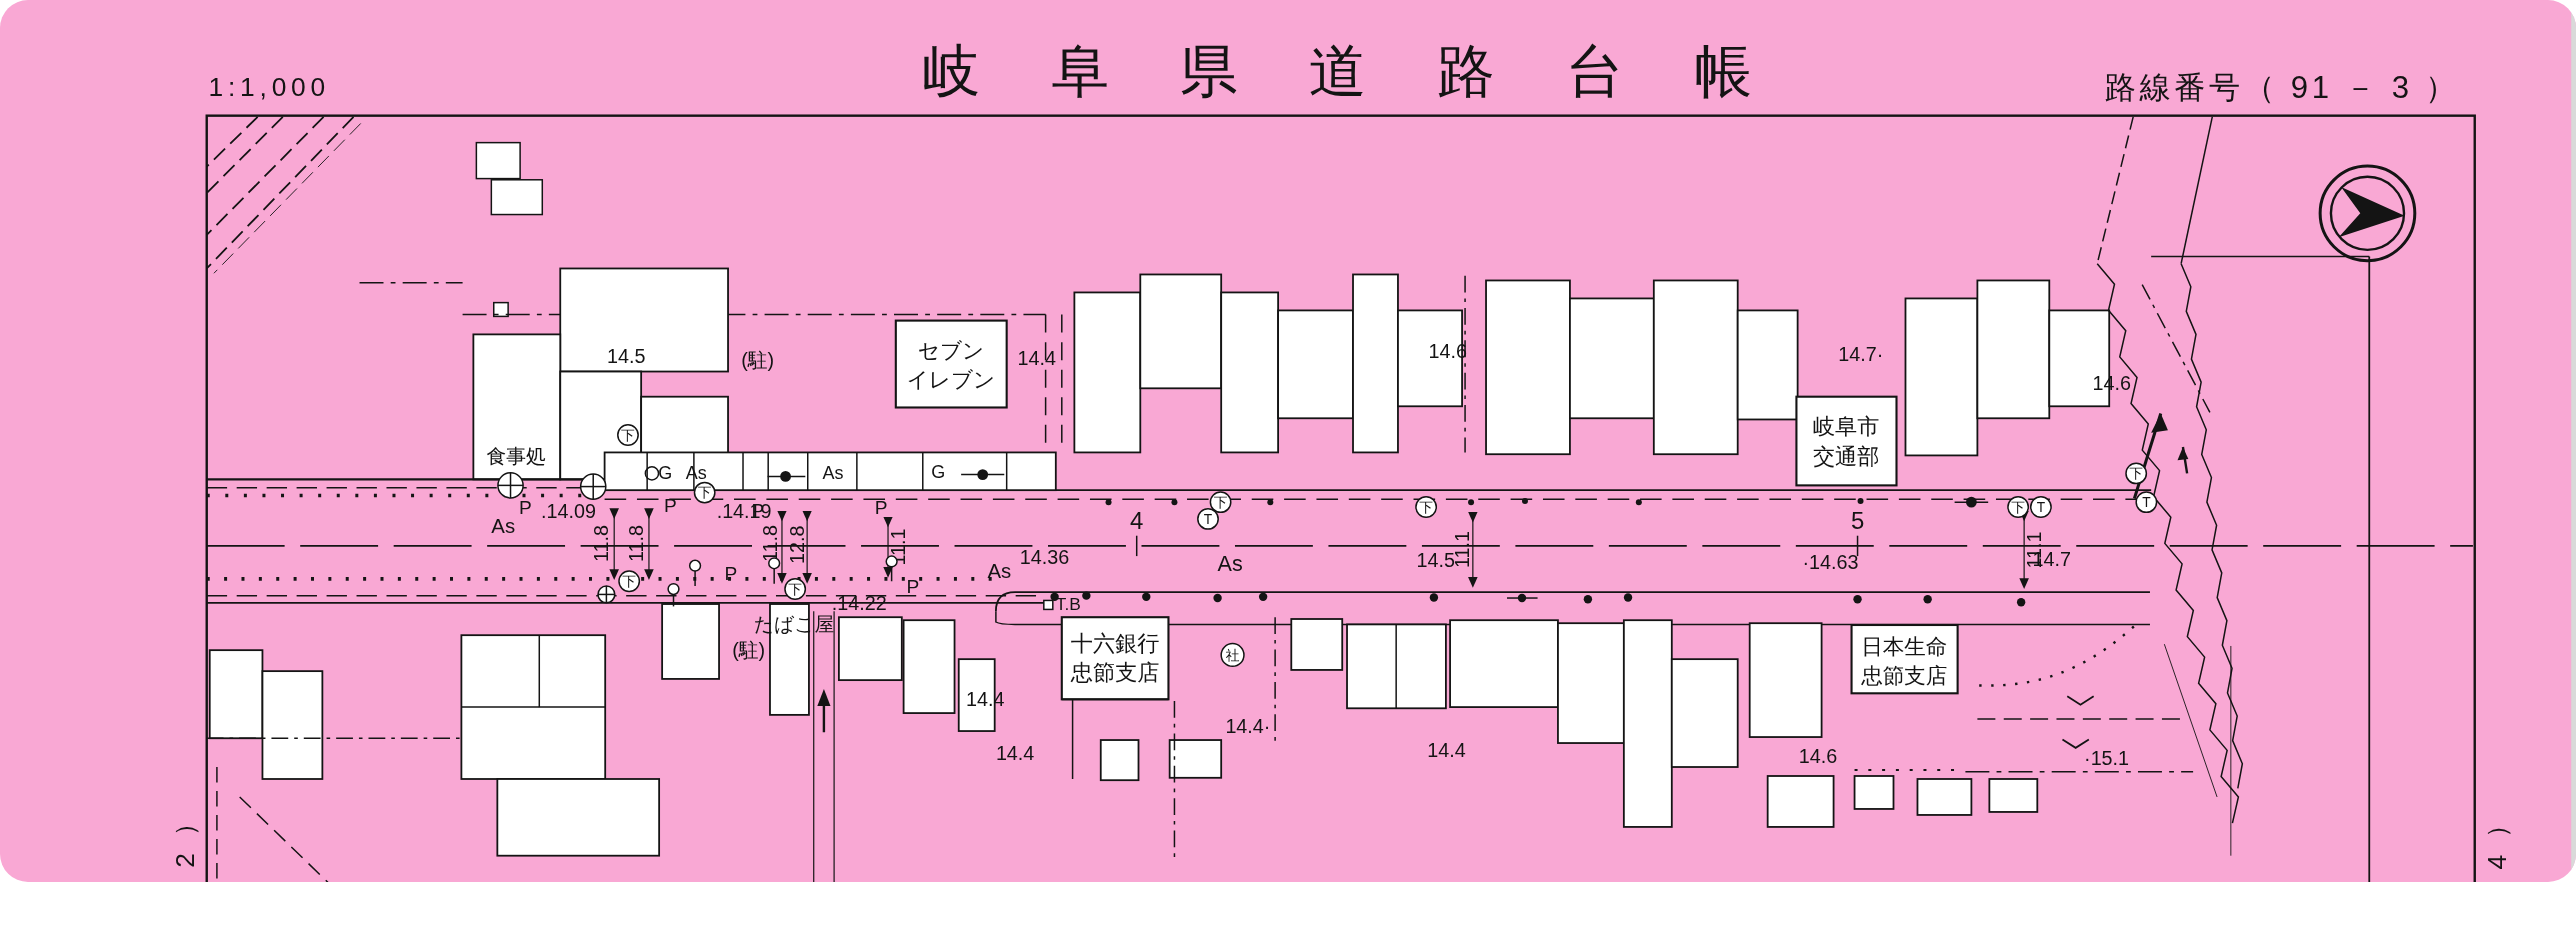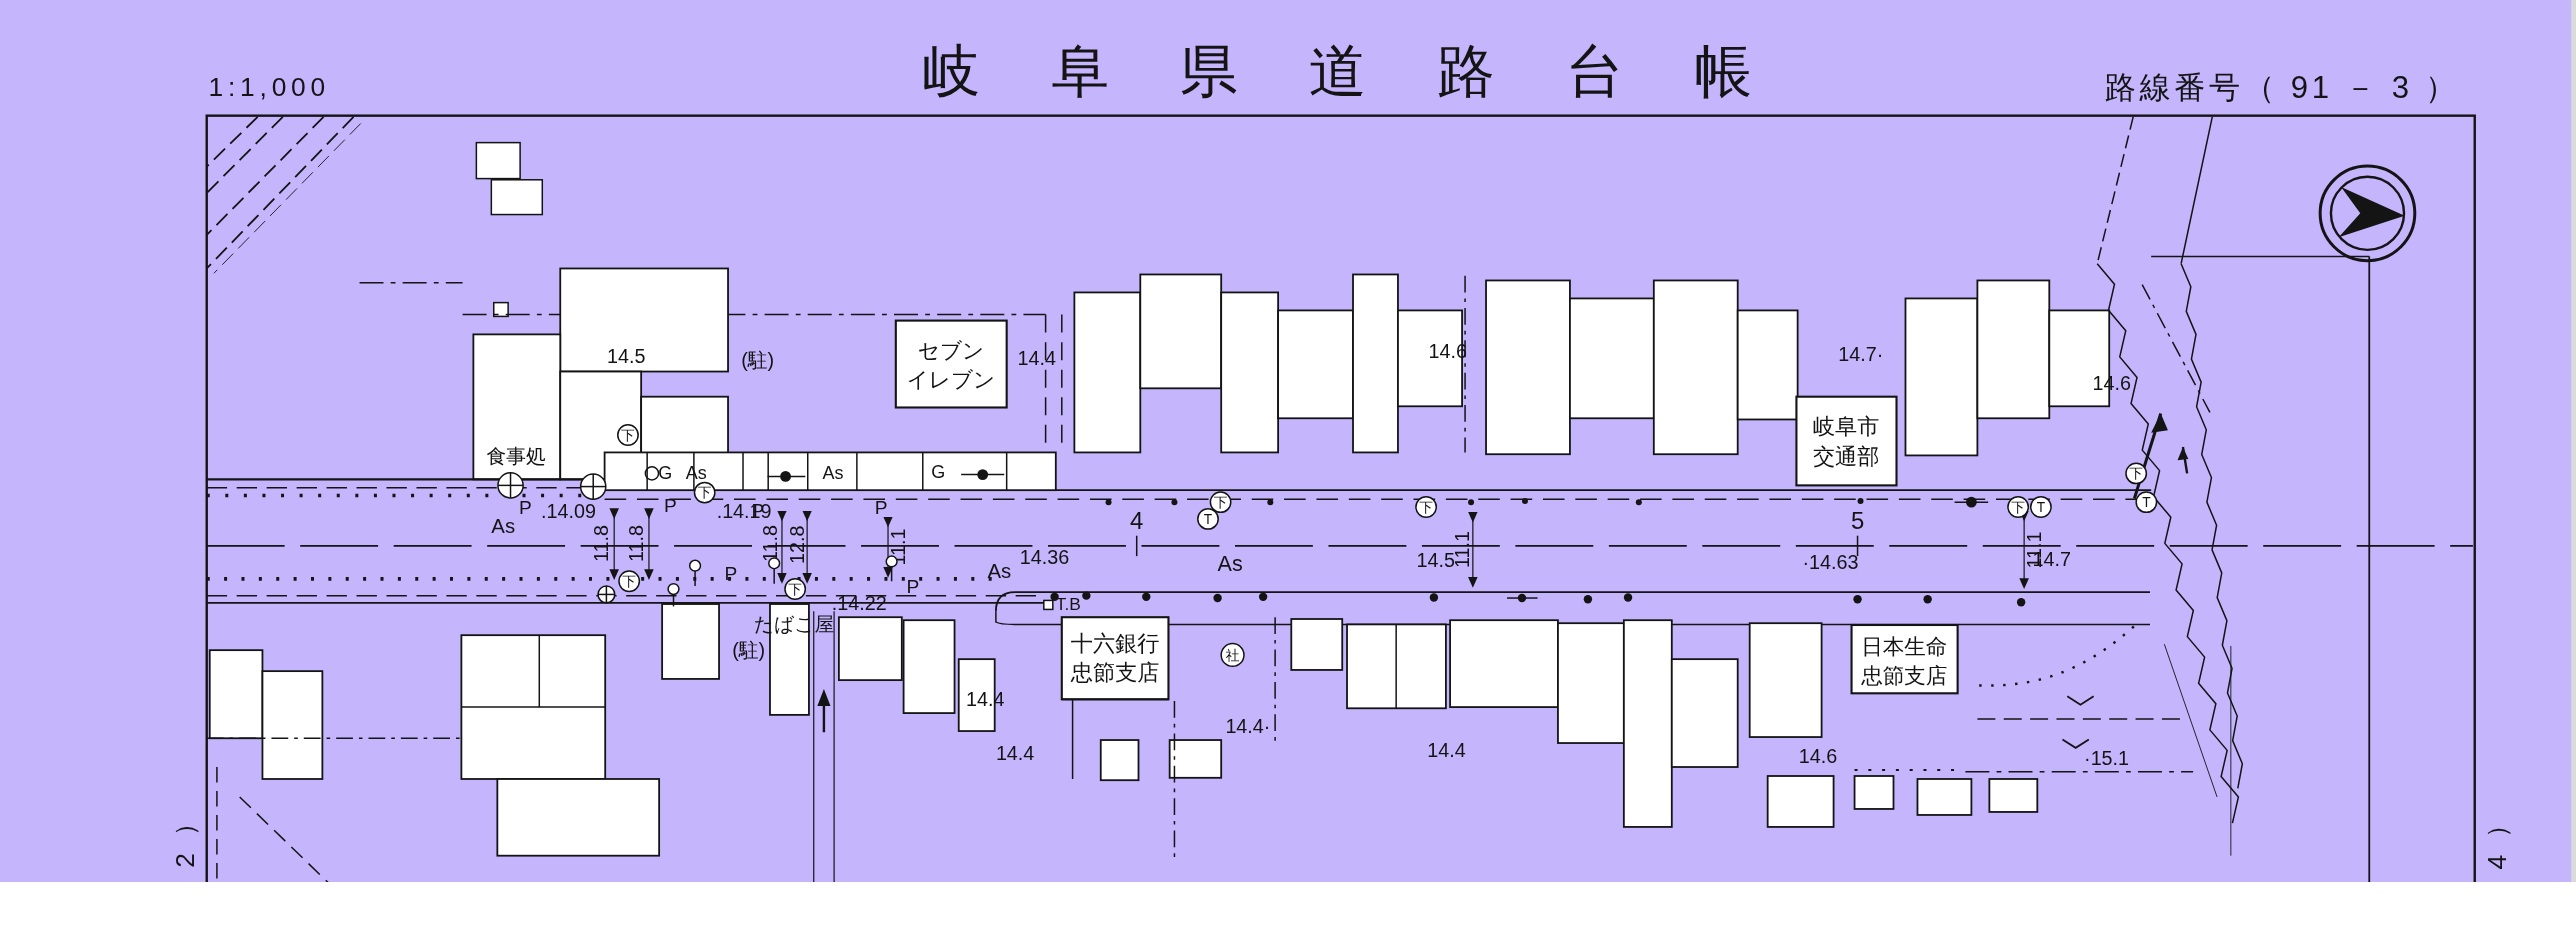--- a/index.html
+++ b/index.html
@@ -1,17 +1,17 @@
 <!DOCTYPE html>
 <html style="font-size:9.6px"><head>
 <meta charset="utf-8">
 <style>
   html,body{margin:0;padding:0;background:#ffffff;}
-  .page{position:relative;width:2576px;height:882px;background:#c4b5fd;overflow:hidden;
-        font-family:"Liberation Sans","DejaVu Sans",sans-serif;}
+  .page{position:relative;width:2576px;height:882px;background:#f9a8d4;overflow:hidden;
+        font-family:"Liberation Sans","DejaVu Sans",sans-serif;border-radius:28px;}
   svg{position:absolute;left:0;top:0;}
   svg text{fill:#141414;font-family:"Liberation Sans","DejaVu Sans",sans-serif;}
   .ink{stroke:#141414;fill:none;}
   .bld{stroke:#141414;fill:#ffffff;}
   .t29{font-size:29px}.t30{font-size:30px}.t32{font-size:32px}.t33{font-size:33px}
   .t34{font-size:34px}.t36{font-size:36px}.t37{font-size:37px}.t40{font-size:40px}
   .t44{font-size:44px;letter-spacing:8px}.t52{font-size:52px;letter-spacing:6px}
   .t96{font-size:96px;letter-spacing:46px}
   .csym{font-size:23px}
 </style>

